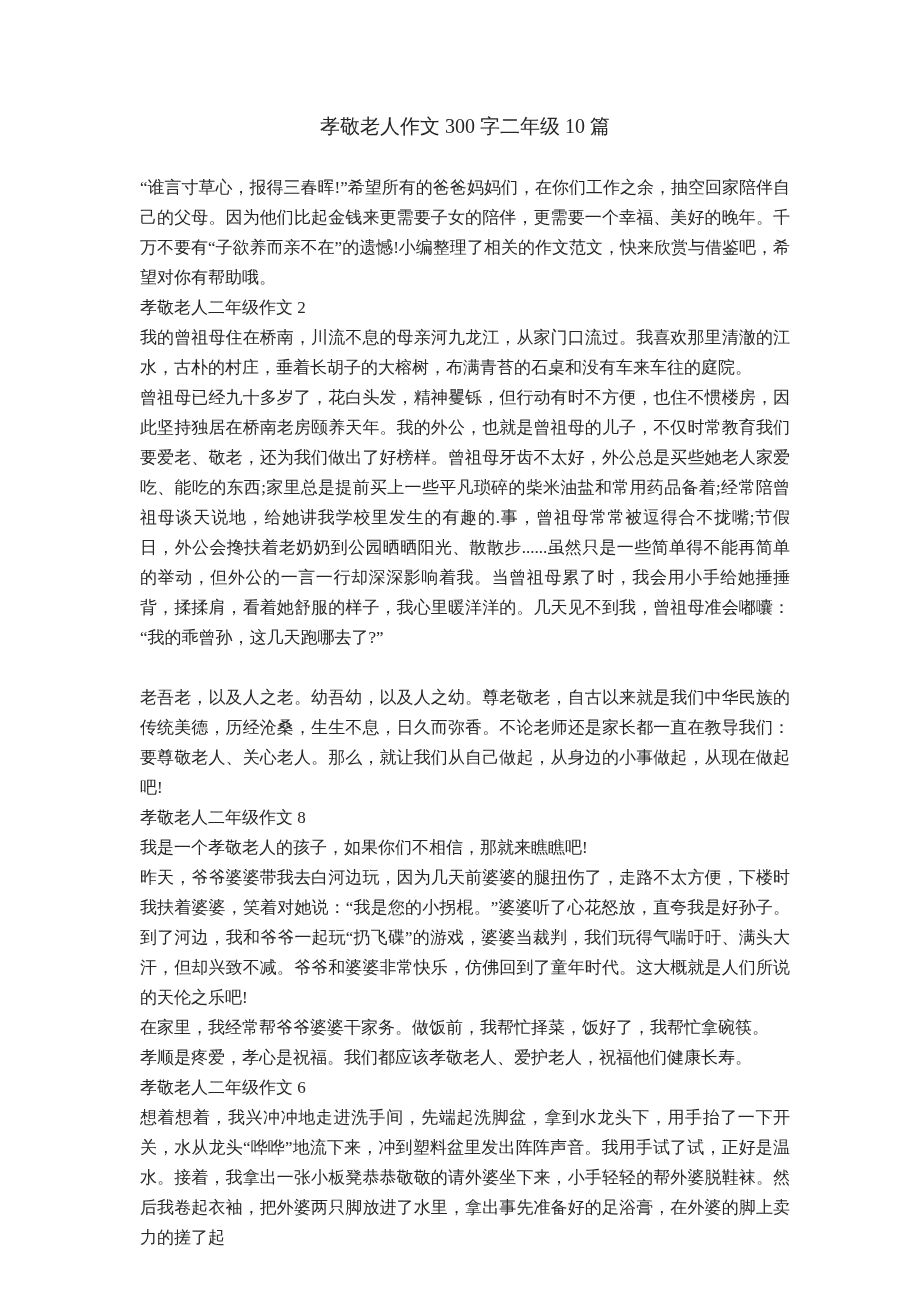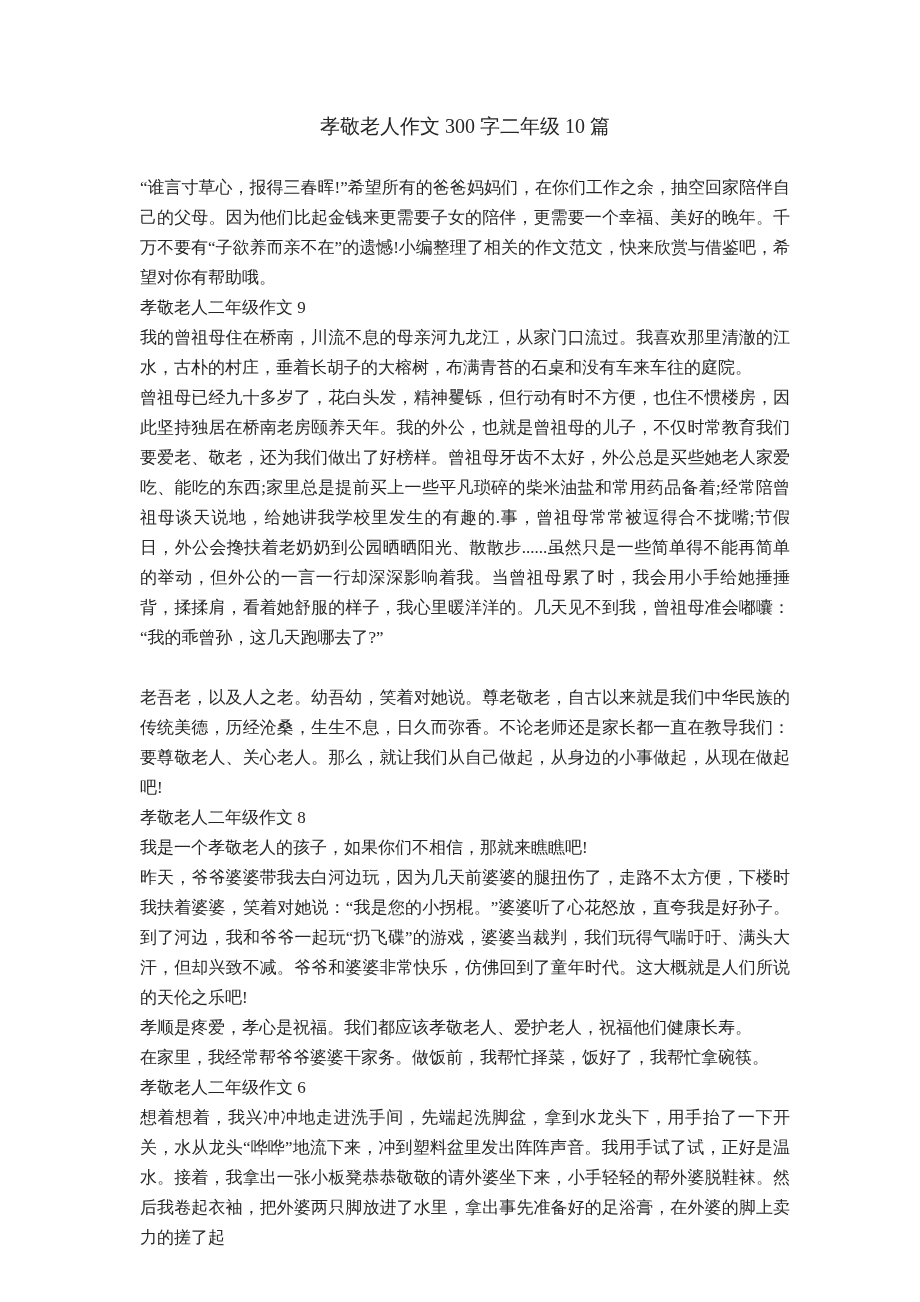--- a/index.html
+++ b/index.html
@@ -39,39 +39,39 @@
 </style>
 </head>
 <body>
 
 <div class="page">
 
   <h1 class="doc-title">孝敬老人作文 300 字二年级 10 篇</h1>
 
   <p class="para">“谁言寸草心，报得三春晖!”希望所有的爸爸妈妈们，在你们工作之余，抽空回家陪伴自己的父母。因为他们比起金钱来更需要子女的陪伴，更需要一个幸福、美好的晚年。千万不要有“子欲养而亲不在”的遗憾!小编整理了相关的作文范文，快来欣赏与借鉴吧，希望对你有帮助哦。</p>
 
-  <p class="para">孝敬老人二年级作文 9</p>
+  <p class="para">孝敬老人二年级作文 2</p>
 
   <p class="para">我的曾祖母住在桥南，川流不息的母亲河九龙江，从家门口流过。我喜欢那里清澈的江水，古朴的村庄，垂着长胡子的大榕树，布满青苔的石桌和没有车来车往的庭院。</p>
 
   <p class="para">曾祖母已经九十多岁了，花白头发，精神矍铄，但行动有时不方便，也住不惯楼房，因此坚持独居在桥南老房颐养天年。我的外公，也就是曾祖母的儿子，不仅时常教育我们要爱老、敬老，还为我们做出了好榜样。曾祖母牙齿不太好，外公总是买些她老人家爱吃、能吃的东西;家里总是提前买上一些平凡琐碎的柴米油盐和常用药品备着;经常陪曾祖母谈天说地，给她讲我学校里发生的有趣的.事，曾祖母常常被逗得合不拢嘴;节假日，外公会搀扶着老奶奶到公园晒晒阳光、散散步......虽然只是一些简单得不能再简单的举动，但外公的一言一行却深深影响着我。当曾祖母累了时，我会用小手给她捶捶背，揉揉肩，看着她舒服的样子，我心里暖洋洋的。几天见不到我，曾祖母准会嘟囔：“我的乖曾孙，这几天跑哪去了?”</p>
 
   <p class="para blank"></p>
 
-  <p class="para">老吾老，以及人之老。幼吾幼，笑着对她说。尊老敬老，自古以来就是我们中华民族的传统美德，历经沧桑，生生不息，日久而弥香。不论老师还是家长都一直在教导我们：要尊敬老人、关心老人。那么，就让我们从自己做起，从身边的小事做起，从现在做起吧!</p>
+  <p class="para">老吾老，以及人之老。幼吾幼，以及人之幼。尊老敬老，自古以来就是我们中华民族的传统美德，历经沧桑，生生不息，日久而弥香。不论老师还是家长都一直在教导我们：要尊敬老人、关心老人。那么，就让我们从自己做起，从身边的小事做起，从现在做起吧!</p>
 
   <p class="para">孝敬老人二年级作文 8</p>
 
   <p class="para">我是一个孝敬老人的孩子，如果你们不相信，那就来瞧瞧吧!</p>
 
 
   <p class="para">昨天，爷爷婆婆带我去白河边玩，因为几天前婆婆的腿扭伤了，走路不太方便，下楼时我扶着婆婆，笑着对她说：“我是您的小拐棍。”婆婆听了心花怒放，直夸我是好孙子。到了河边，我和爷爷一起玩“扔飞碟”的游戏，婆婆当裁判，我们玩得气喘吁吁、满头大汗，但却兴致不减。爷爷和婆婆非常快乐，仿佛回到了童年时代。这大概就是人们所说的天伦之乐吧!</p>
 
+  <p class="para">在家里，我经常帮爷爷婆婆干家务。做饭前，我帮忙择菜，饭好了，我帮忙拿碗筷。</p>
+
   <p class="para">孝顺是疼爱，孝心是祝福。我们都应该孝敬老人、爱护老人，祝福他们健康长寿。</p>
-
-  <p class="para">在家里，我经常帮爷爷婆婆干家务。做饭前，我帮忙择菜，饭好了，我帮忙拿碗筷。</p>
 
   <p class="para">孝敬老人二年级作文 6</p>
 
 
   <p class="para">想着想着，我兴冲冲地走进洗手间，先端起洗脚盆，拿到水龙头下，用手抬了一下开关，水从龙头“哗哗”地流下来，冲到塑料盆里发出阵阵声音。我用手试了试，正好是温水。接着，我拿出一张小板凳恭恭敬敬的请外婆坐下来，小手轻轻的帮外婆脱鞋袜。然后我卷起衣袖，把外婆两只脚放进了水里，拿出事先准备好的足浴膏，在外婆的脚上卖力的搓了起</p>
 
 </div>
 
 </body></html>

